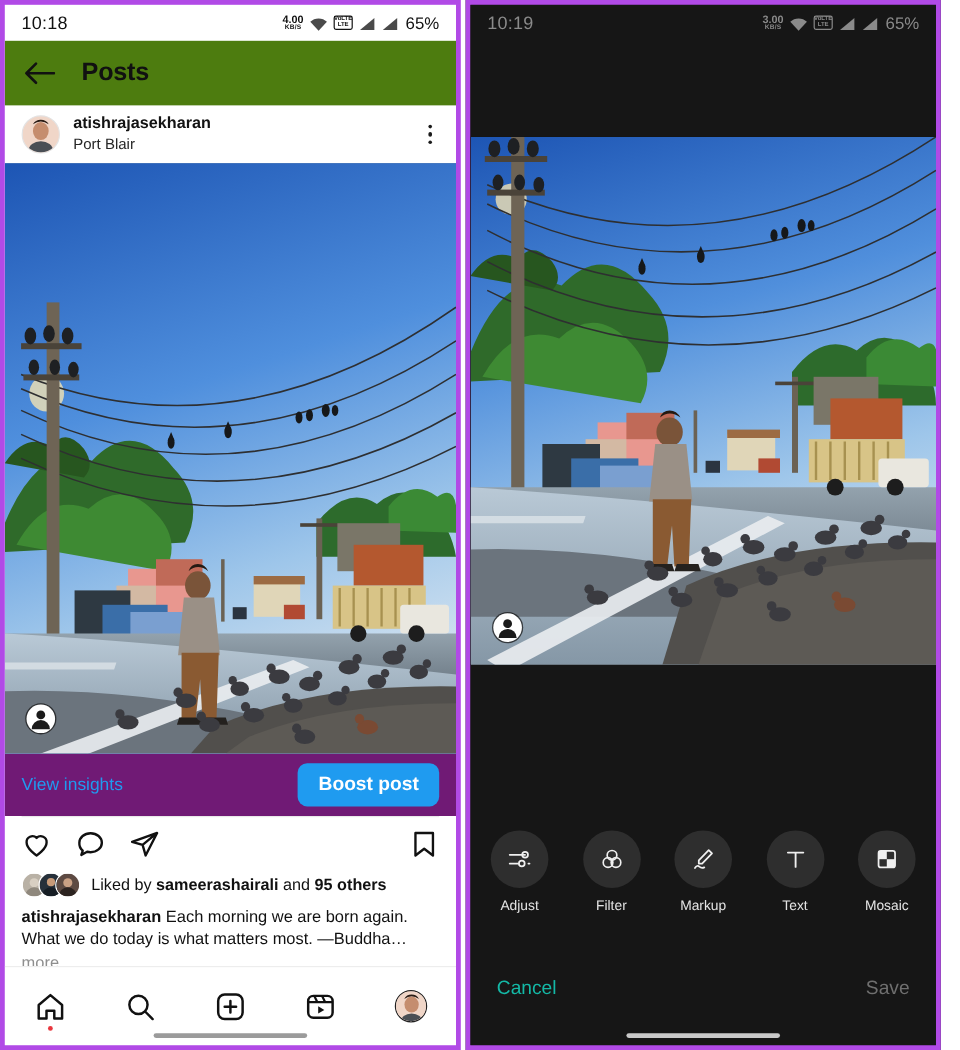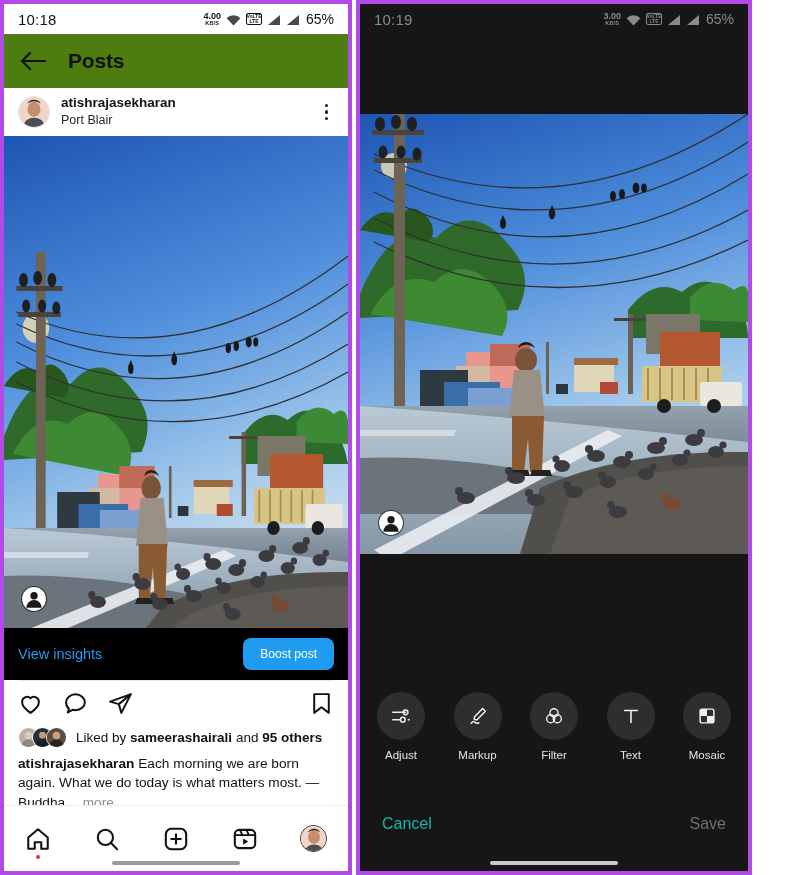--- a/index.html
+++ b/index.html
@@ -5,21 +5,21 @@
   * { box-sizing: border-box; margin: 0; padding: 0; }
   html, body {
     width: 800px; height: 875px;
     background: #ffffff;
     font-family: "Liberation Sans", sans-serif;
     overflow: hidden;
   }
   .stage { position: relative; width: 800px; height: 875px; background: #fff; display: flex; }
 
   
-  .phone { position: relative; width: 352px; height: 875px; border: 4px solid #b14ae6; overflow: hidden; }
+  .phone { position: relative; width: 384px; height: 875px; border: 4px solid #b14ae6; overflow: hidden; }
   .phone.left  { background: #ffffff; }
   .phone.right { margin-left: 4px; background: #161616; width: 396px; }
 
   .screen { position: absolute; inset: 0; overflow: hidden; }
 
   
   .statusbar { height: 30px; display: flex; align-items: center; padding: 0 14px; font-size: 14px; }
   .statusbar.light { color: #111; }
   .statusbar.dark  { color: #8a8a8a; }
   .sb-time { font-size: 15px; letter-spacing: .2px; }
@@ -50,23 +50,23 @@
   .kebab { margin-left: auto; display: flex; flex-direction: column; gap: 3px; padding: 6px; }
   .kebab i { width: 3.5px; height: 3.5px; border-radius: 50%; background: #1a1a1a; display: block; }
 
   
   .photo { position: relative; width: 100%; overflow: hidden; background: #2b5fa8; }
   .photo svg { display: block; width: 100%; height: 100%; }
   .tag-badge { position: absolute; width: 26px; height: 26px; border-radius: 50%;
                background: rgba(20,20,20,.72); display: flex; align-items: center; justify-content: center; }
 
   
-  .insights { height: 52px; display: flex; align-items: center; padding: 0 14px; background: #000000; gap: 35px; }
+  .insights { height: 52px; display: flex; align-items: center; padding: 0 14px; background: #701a75; gap: 35px; }
   .view-insights { font-size: 14.5px; color: #1f9bf0; }
-  .boost { margin-left: auto; background: #1f9bf0; color: #fff; font-size: 12px; font-weight: 400;
+  .boost { margin-left: auto; background: #1f9bf0; color: #fff; font-size: 16px; font-weight: 700;
            border: none; border-radius: 8px; padding: 9px 17px; }
   .divider { height: 1px; background: #e9e9e9; margin: 0 14px; }
 
   
   .actions { height: 44px; display: flex; align-items: center; padding: 0 14px; gap: 20px; }
   .act { width: 25px; height: 25px; }
   .act.save { margin-left: auto; }
 
   
   .likes { display: flex; align-items: center; padding: 2px 14px 0 14px; }
@@ -582,36 +582,36 @@
               <path d="M3 8h14M3 16h8"></path>
                 <circle cx="17" cy="8" r="2.6" fill="none"></circle>
                 <circle cx="14" cy="16" r="2.6"></circle>
                 <path d="M20 16h1"></path>
             </svg>
           </span>
           <span class="lbl">Adjust</span>
         </span>
         <span class="tool">
           <span class="circle">
-            <svg viewBox="0 0 24 24" width="22" height="22" fill="none" stroke="#f0f0f0" stroke-width="1.6" stroke-linecap="round" stroke-linejoin="round">
-              <path d="M17 3.8 20 6.8 11 16H8v-3z"></path>
-                <path d="M4.5 20q2-3 4-1.2T13 19.4"></path>
-            </svg>
-          </span>
-          <span class="lbl">Markup</span>
-        </span>
-        <span class="tool">
-          <span class="circle">
             <svg viewBox="0 0 24 24" width="22" height="22" fill="none" stroke="#f0f0f0" stroke-width="1.5">
               <circle cx="12" cy="8.5" r="4.4"></circle>
                 <circle cx="8.4" cy="15" r="4.4"></circle>
                 <circle cx="15.6" cy="15" r="4.4"></circle>
             </svg>
           </span>
           <span class="lbl">Filter</span>
+        </span>
+        <span class="tool">
+          <span class="circle">
+            <svg viewBox="0 0 24 24" width="22" height="22" fill="none" stroke="#f0f0f0" stroke-width="1.6" stroke-linecap="round" stroke-linejoin="round">
+              <path d="M17 3.8 20 6.8 11 16H8v-3z"></path>
+                <path d="M4.5 20q2-3 4-1.2T13 19.4"></path>
+            </svg>
+          </span>
+          <span class="lbl">Markup</span>
         </span>
         <span class="tool">
           <span class="circle">
             <svg viewBox="0 0 24 24" width="22" height="22" fill="none" stroke="#f0f0f0" stroke-width="1.7" stroke-linecap="round">
               <path d="M5 6h14M12 6v13"></path>
             </svg>
           </span>
           <span class="lbl">Text</span>
         </span>
         <span class="tool">

